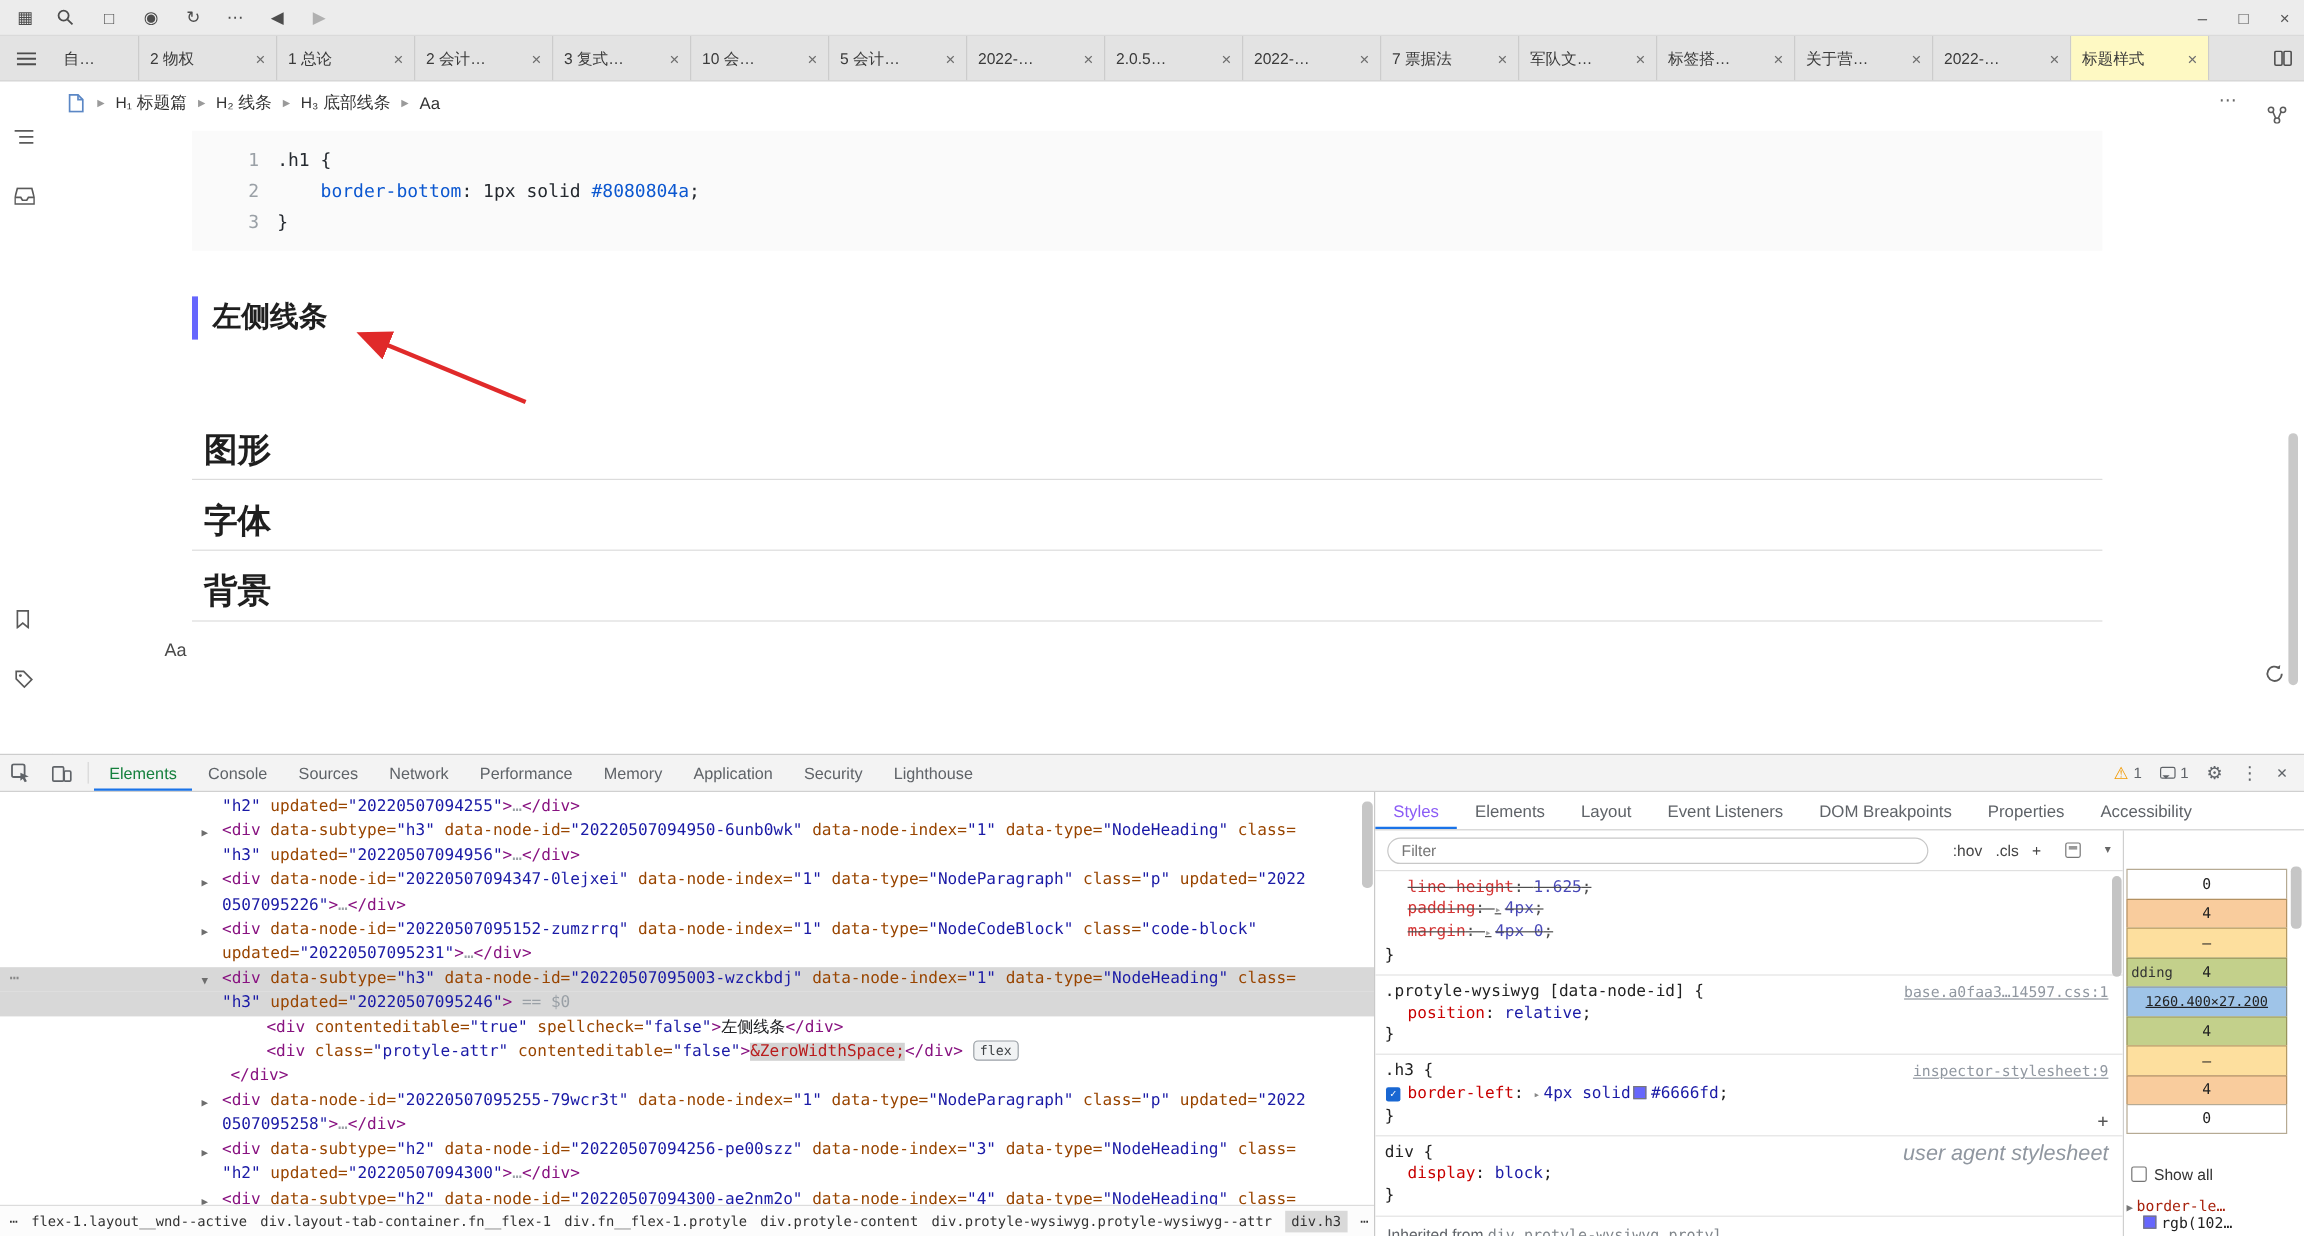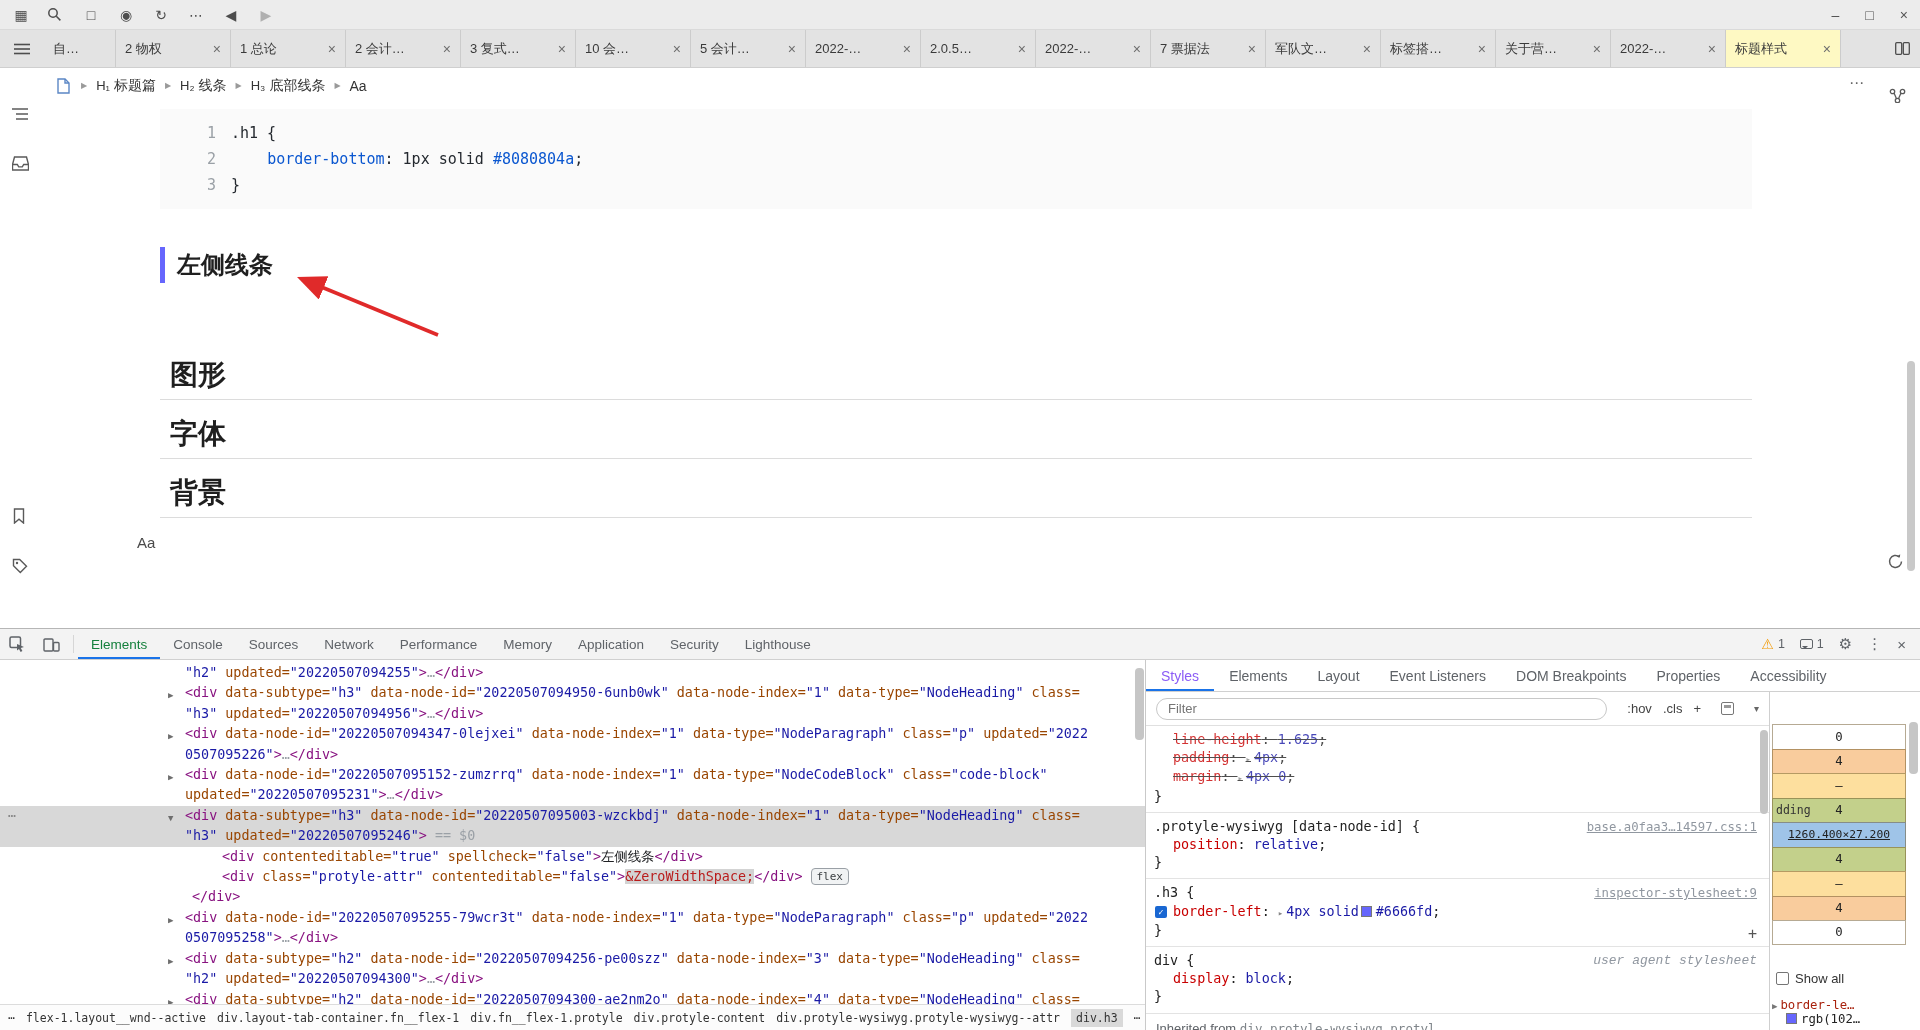--- a/index.html
+++ b/index.html
@@ -107,22 +107,22 @@
 .filter-toggle{font-size:13px;color:#444}
 .sq-icon{width:13px;height:13px;border:1.4px solid #777;border-radius:2px;position:relative}
 .sq-icon:after{content:"";position:absolute;left:2px;top:2px;right:2px;height:3px;background:#999}
 .chev{color:#666;font-size:10px}
 .styles-scroll{flex:1;overflow:hidden;position:relative;font-family:"DejaVu Sans Mono","Liberation Mono",monospace;font-size:13.4px;line-height:18.2px}
 .style-section{border-bottom:1px solid #e3e3e3;padding:5px 10px 6px 8px;position:relative;color:#222}
 .rule-head{position:relative;padding-right:160px}
 .sel-text{color:#222}
 .src-link{position:absolute;right:2px;top:0;color:#9097a0;font-size:12.3px;text-decoration:underline;
   font-family:"DejaVu Sans Mono","Liberation Mono",monospace}
-.src-plain{position:absolute;right:2px;top:0;color:#9097a0;font-size:13px;font-style:italic;
-  font-family:Liberation Mono, monospace}
+.src-plain{position:absolute;right:2px;top:0;color:#9097a0;font-size:18px;font-style:italic;
+  font-family:Liberation Sans, sans-serif}
 .prop-line{padding-left:19px;position:relative;white-space:nowrap}
 .prop-line.struck{text-decoration:line-through;opacity:.8}
 .prop-name{color:#c80000}
 .prop-val{color:#1a1aa6}
 .prop-colon{color:#222}
 .expand-arrow{color:#888;font-size:9px;margin-right:3px}
 .prop-check{display:inline-block;width:12px;height:12px;background:#1967d2;border-radius:2px;color:#fff;
   font-size:9px;line-height:12px;text-align:center;position:absolute;left:1px;top:3px}
 .swatch{display:inline-block;width:11px;height:11px;border:1px solid #777;margin:0 4px -1px 2px}
 .close-brace{color:#222}

